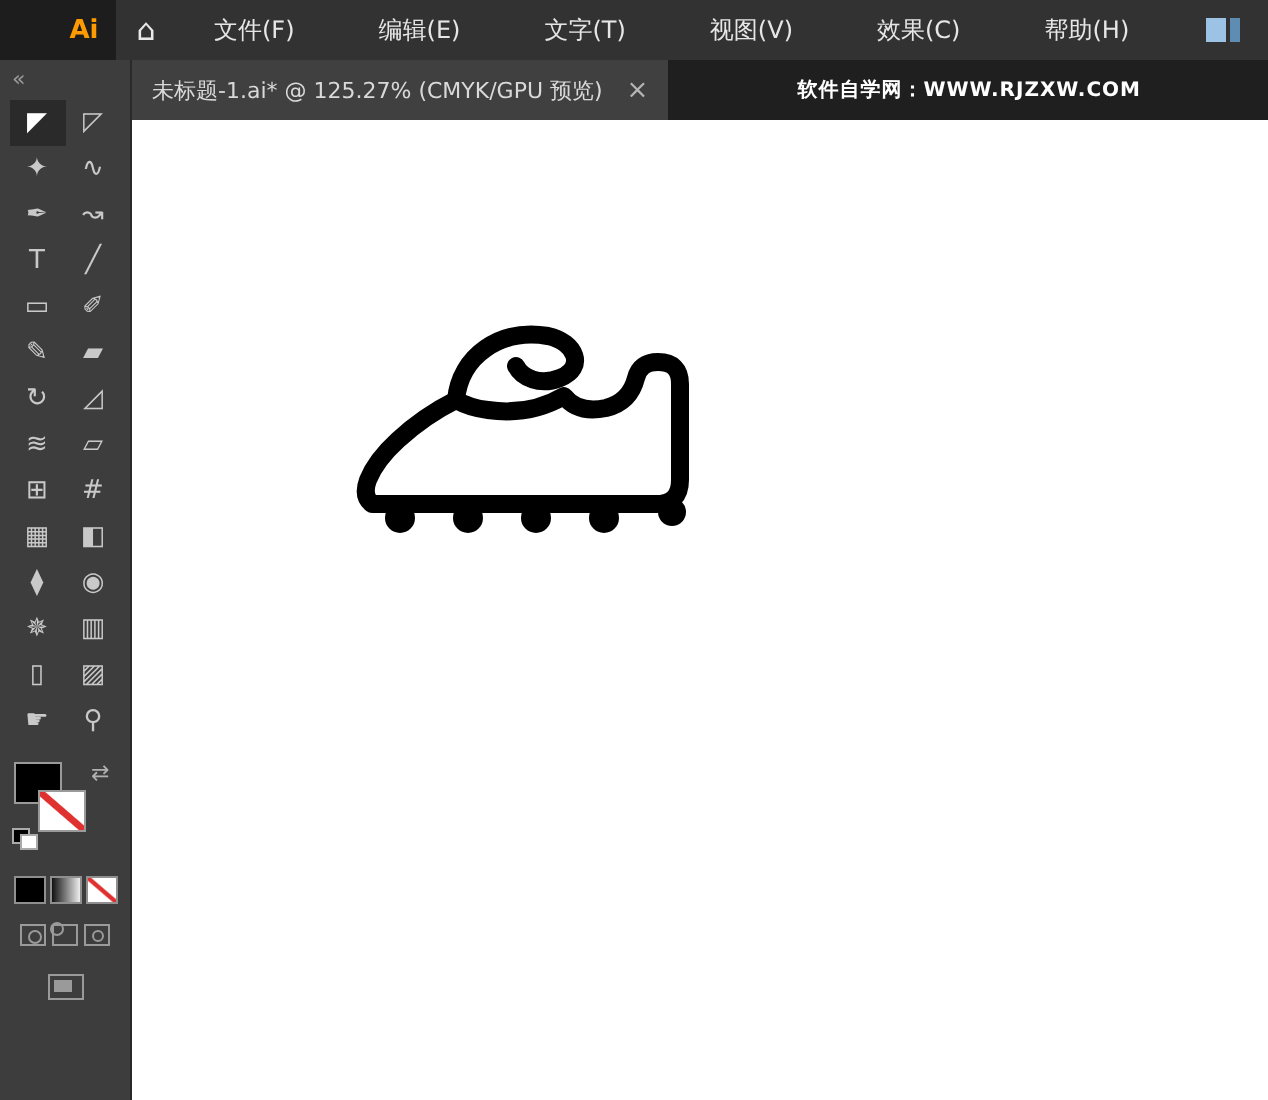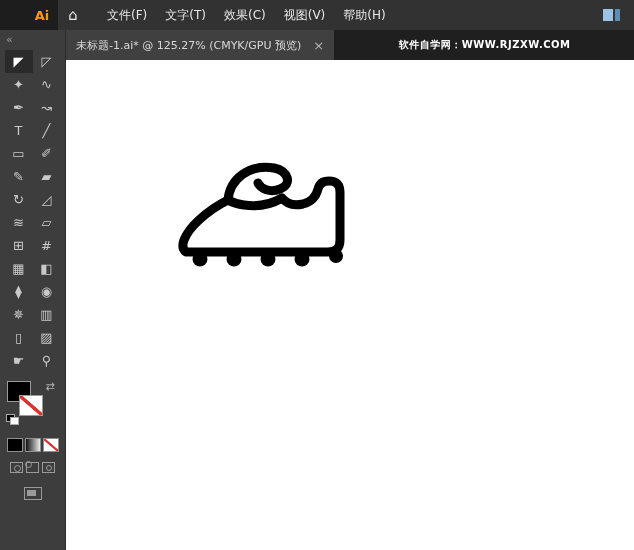--- a/index.html
+++ b/index.html
@@ -9,21 +9,21 @@
     font-family:"DejaVu Sans","Liberation Sans",sans-serif;
     -webkit-font-smoothing:antialiased;
   }
   
   .menubar{position:absolute;top:0;left:0;right:0;height:30px;background:#323232;
     display:flex;align-items:stretch;border-bottom:1px solid #252525;}
   .logo{width:32px;display:flex;align-items:center;justify-content:center;
     background:#1d1d1d;color:#ff9a00;font-weight:bold;font-size:13px;padding-left:26px;}
   .home-btn{width:30px;display:flex;align-items:center;justify-content:center;
     color:#e9e9e9;font-size:15px;}
-  .menus{display:flex;align-items:flex-start;margin-left:10px;}
+  .menus{display:flex;align-items:flex-start;margin-left:10px;gap:24px;}
   .menu-item{padding:0 9px;font-size:12px;color:#e6e6e6;line-height:30px;cursor:default;white-space:nowrap;}
   .menubar-right{margin-left:auto;display:flex;align-items:center;padding-right:14px;}
   .ws-icon{position:relative;width:17px;height:12px;display:inline-block;}
   .ws-icon .a{position:absolute;left:0;top:0;width:10px;height:12px;background:#9cc3e5;}
   .ws-icon .b{position:absolute;right:0;top:0;width:5px;height:12px;background:#5f8cb3;}
   
   .tabbar{position:absolute;top:30px;left:66px;right:0;height:30px;background:#282828;display:flex;}
   .doc-tab{display:flex;align-items:center;background:#404040;padding:0 10px;
     font-size:11px;color:#d9d9d9;border-right:1px solid #1e1e1e;white-space:nowrap;text-align:center;}
   .tab-close{margin-left:12px;color:#b5b5b5;font-size:13px;cursor:default;}
@@ -71,23 +71,24 @@
   .cleat{position:absolute;left:106px;top:98px;}
 </style>
 </head>
 <body>
 
 <div class="menubar">
   <div class="logo">Ai</div>
   <div class="home-btn">⌂</div>
   <div class="menus">
       <span class="menu-item">文件(F)</span>
+      <span class="menu-item">编辑(E)</span>
       <span class="menu-item">文字(T)</span>
+      <span class="menu-item">视图(V)</span>
       <span class="menu-item">效果(C)</span>
-      <span class="menu-item">视图(V)</span>
       <span class="menu-item">帮助(H)</span>
     </div>
   <div class="menubar-right">
     <span class="ws-icon">
         <i class="a"></i>
         <i class="b"></i>
       </span>
   </div>
 </div>
 

